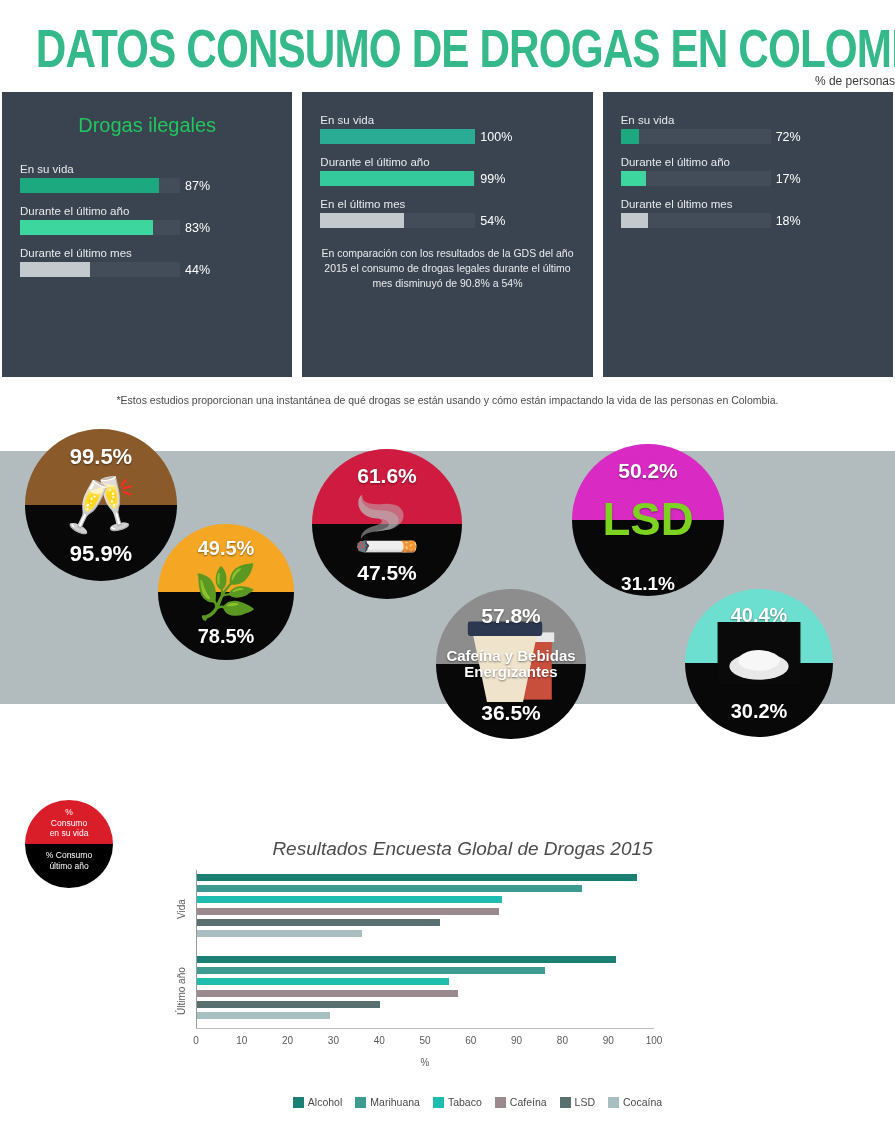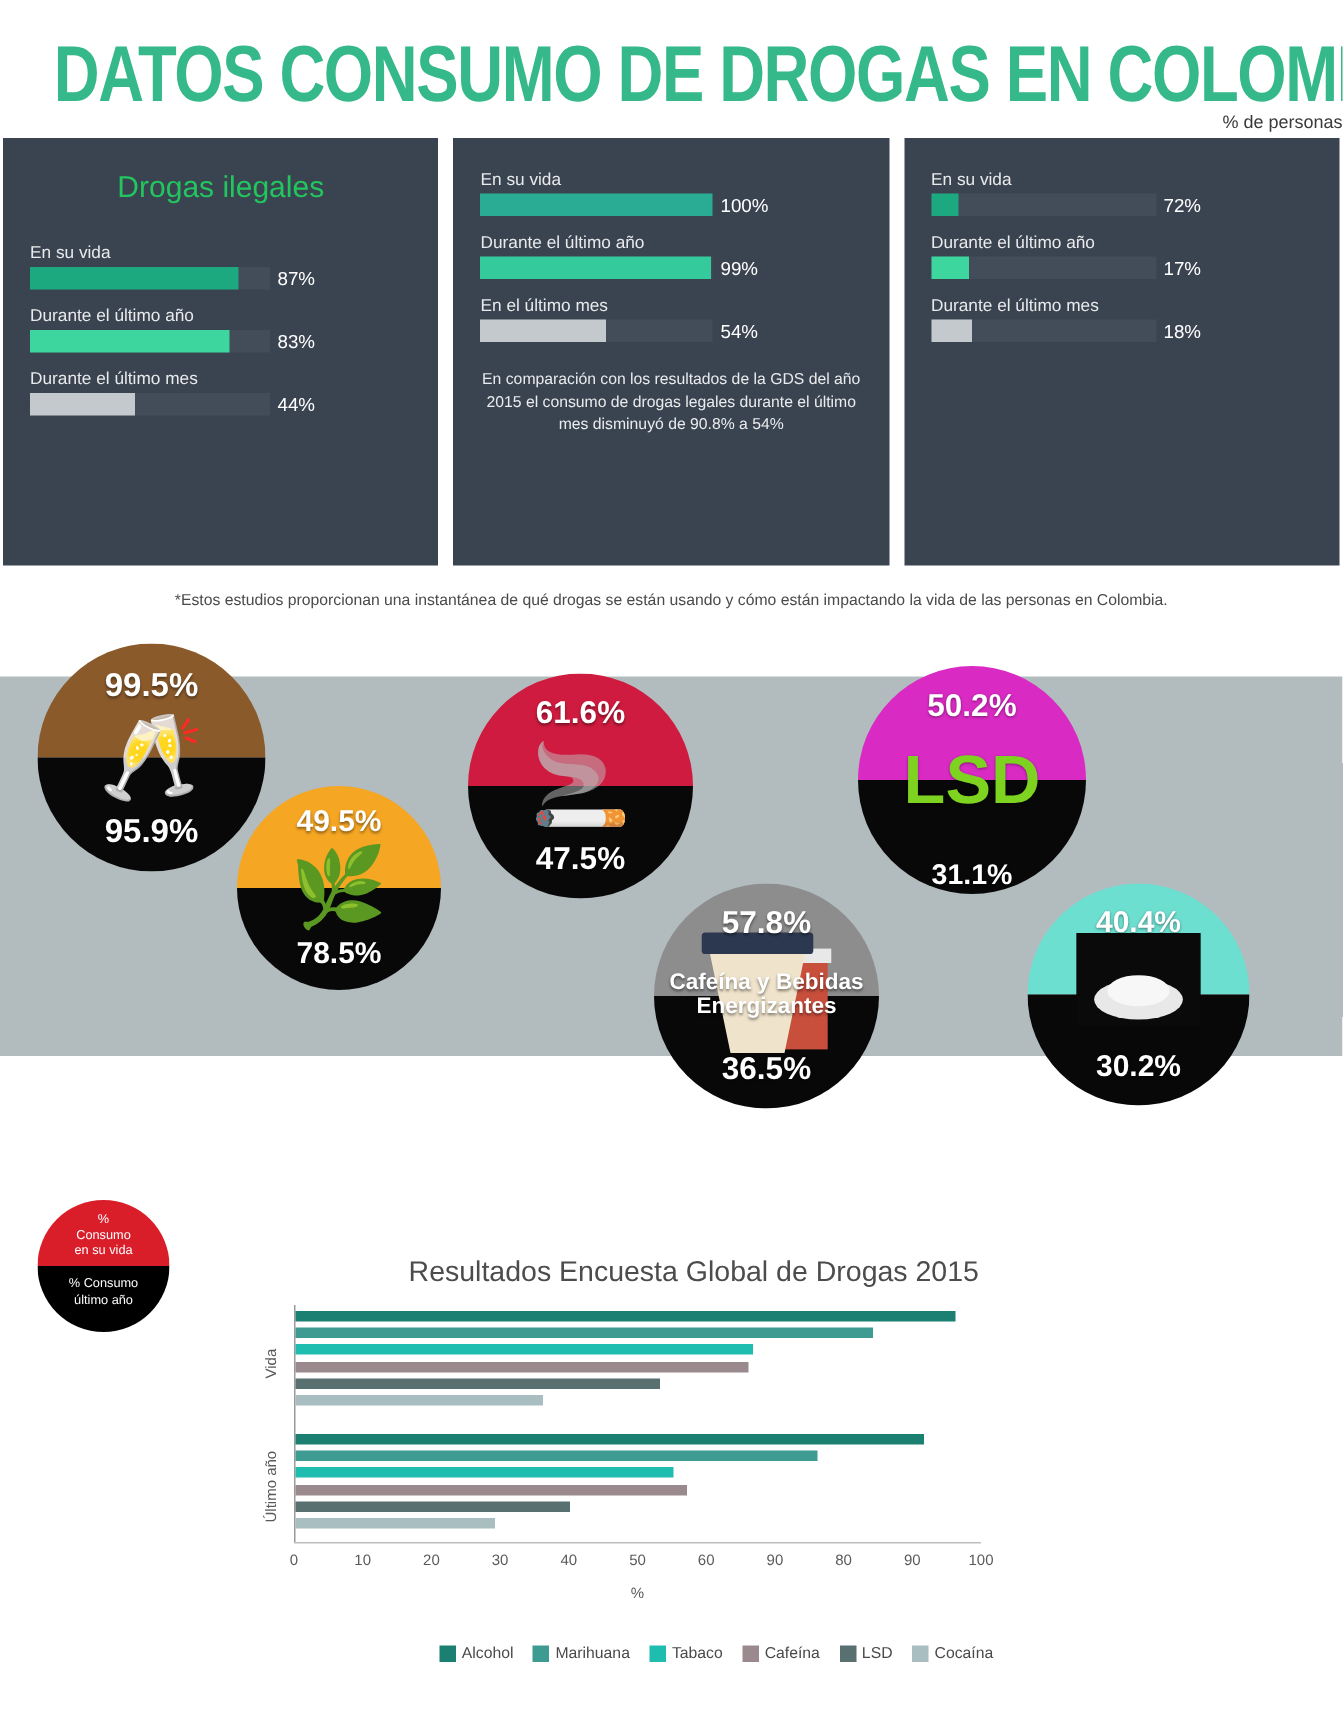--- a/index.html
+++ b/index.html
@@ -126,20 +126,21 @@
     position: absolute; left: 0; right: 0;
     color: #ffffff; font-size: 8.5px; text-align: center;
     line-height: 1.25; z-index: 3;
   }
 
   
   .chart-wrap { position: absolute; left: 0; top: 838px; width: 895px; height: 300px; }
   .chart-title {
     text-align: center; font-size: 19px; color: #4c4c4c;
     margin-left: 30px;
+    font-style: italic;
   }
   .chart-body { position: relative; margin-top: 10px; height: 158px; }
   .plot {
     position: absolute; left: 196px; top: 0;
     width: 458px; height: 158px;
     border-left: 1px solid #9a9a9a;
   }
   .bar-c { position: absolute; height: 7px; }
   .ylab {
     position: absolute;

